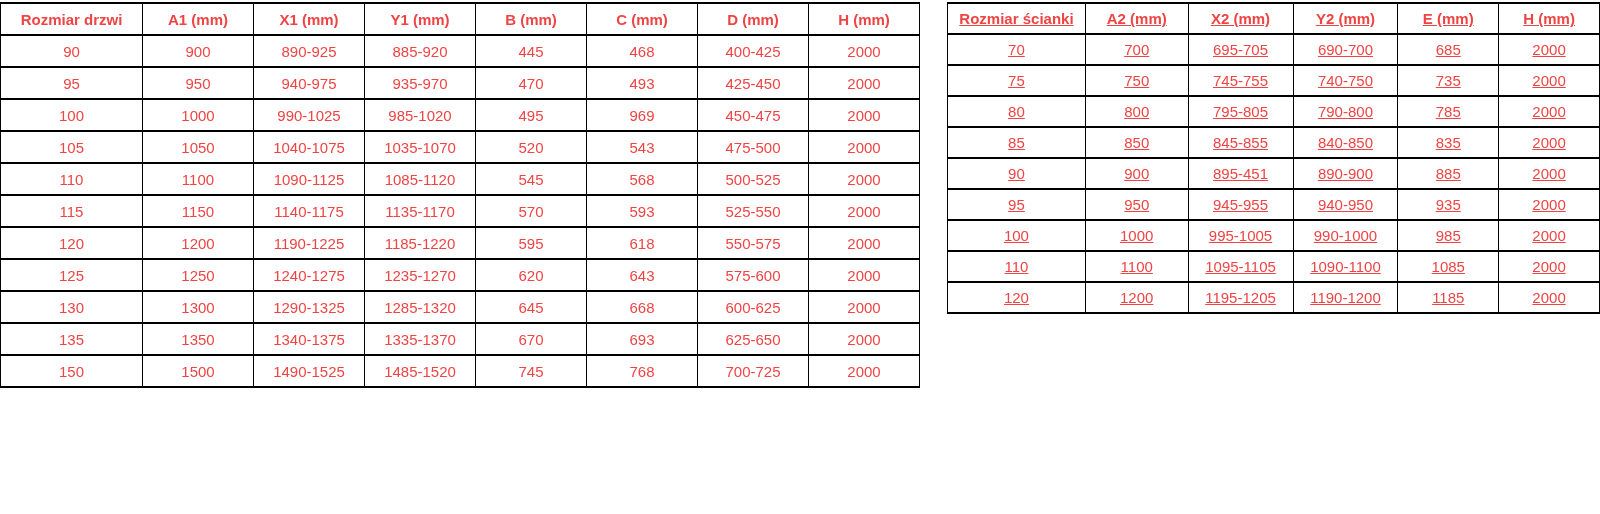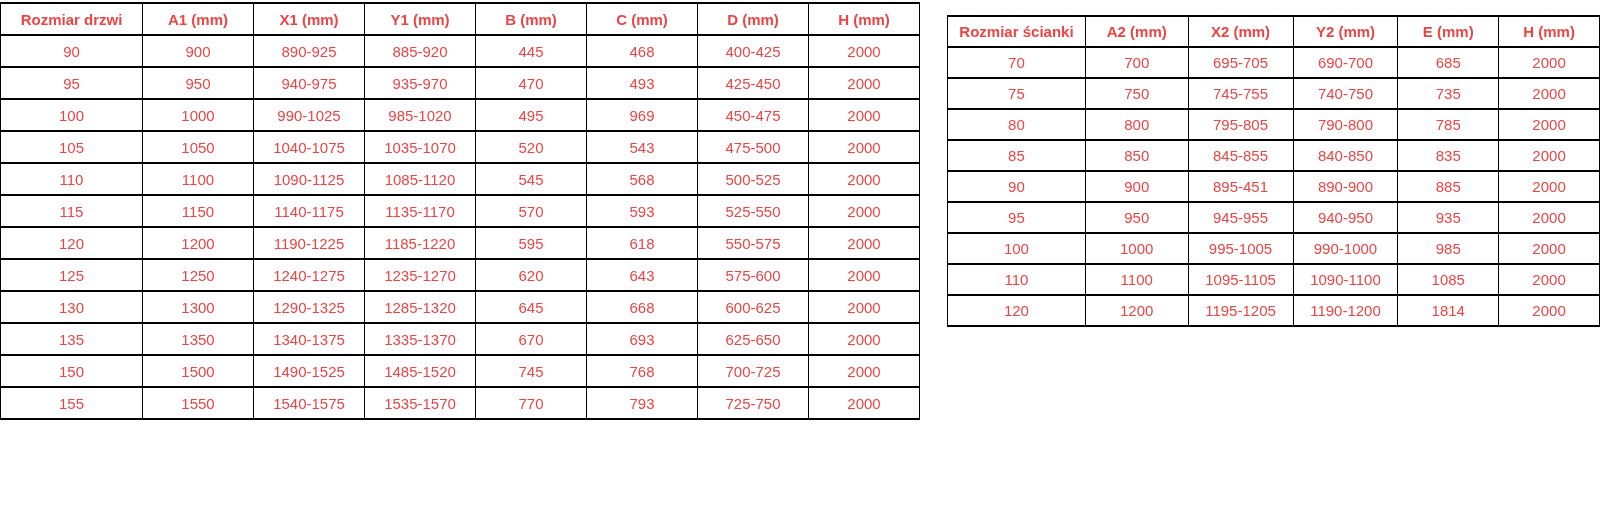--- a/index.html
+++ b/index.html
@@ -34,21 +34,21 @@
     overflow: hidden;
   }
   table.dim-table th {
     font-weight: bold;
   }
   
   #doors-table { left: 0px; top: 2px; }
   #doors-table th, #doors-table td { height: 30px; width: 102px; }
   #doors-table th:first-child, #doors-table td:first-child { width: 133px; }
   
-  #walls-table { left: 947px; top: 15px; }
+  #walls-table { left: 947px; top: 2px; text-decoration: underline; }
   #walls-table th, #walls-table td { height: 29px; width: 103px; }
   #walls-table th:first-child, #walls-table td:first-child { width: 133px; }
 </style>
 </head>
 <body>
 
 <div class="page">
   <table id="doors-table" class="dim-table">
       <thead>
         <tr>
@@ -166,30 +166,20 @@
         <tr>
           <td>150</td>
           <td>1500</td>
           <td>1490-1525</td>
           <td>1485-1520</td>
           <td>745</td>
           <td>768</td>
           <td>700-725</td>
           <td>2000</td>
         </tr>
-        <tr>
-          <td>155</td>
-          <td>1550</td>
-          <td>1540-1575</td>
-          <td>1535-1570</td>
-          <td>770</td>
-          <td>793</td>
-          <td>725-750</td>
-          <td>2000</td>
-        </tr>
       </tbody>
     </table>
   <table id="walls-table" class="dim-table">
       <thead>
         <tr>
           <th>Rozmiar ścianki</th>
           <th>A2 (mm)</th>
           <th>X2 (mm)</th>
           <th>Y2 (mm)</th>
           <th>E (mm)</th>
@@ -259,18 +249,18 @@
           <td>1095-1105</td>
           <td>1090-1100</td>
           <td>1085</td>
           <td>2000</td>
         </tr>
         <tr>
           <td>120</td>
           <td>1200</td>
           <td>1195-1205</td>
           <td>1190-1200</td>
-          <td>1814</td>
+          <td>1185</td>
           <td>2000</td>
         </tr>
       </tbody>
     </table>
 </div>
 
 </body></html>

